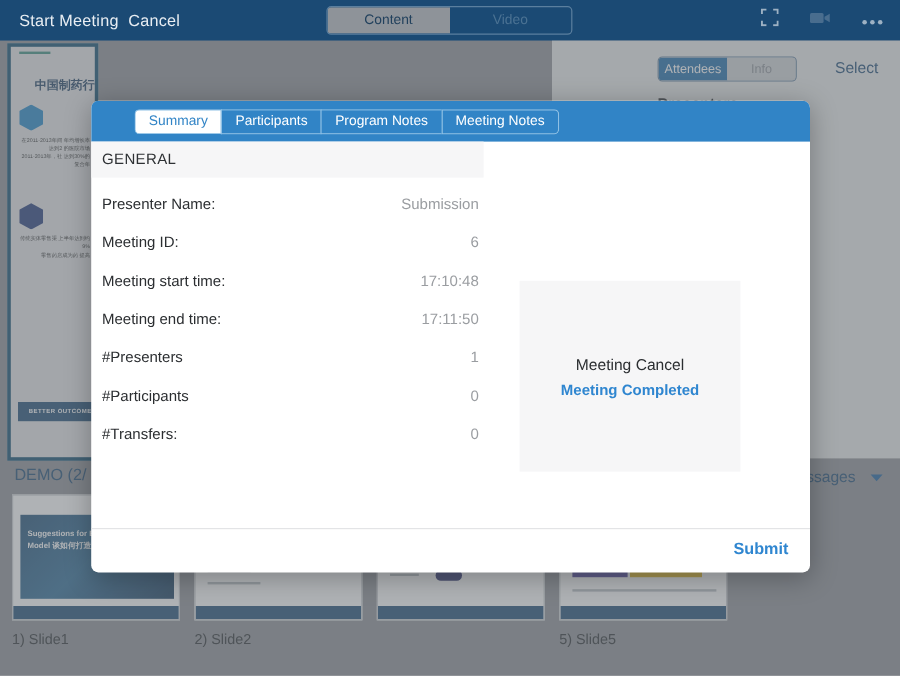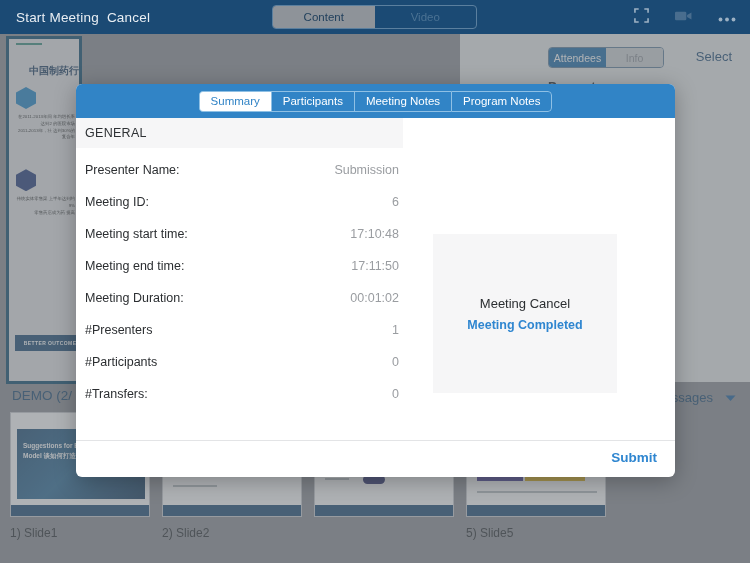--- a/index.html
+++ b/index.html
@@ -82,21 +82,21 @@
   .pill { position: absolute; border-radius: 7px; height: 9px; }
   .ln { position: absolute; background: #b9bec4; height: 2px; }
 
   
   .modal {
     position: absolute; left: 76px; top: 84px; width: 599px; height: 393px;
     background: #fff; border-radius: 6px; overflow: hidden;
     box-shadow: 0 4px 22px rgba(0,0,0,.28);
   }
   .modal-head {
-    height: 34px; background: #3184c6; display: flex; align-items: center; justify-content: center;
+    height: 34px; background: #3184c6; display: flex; align-items: center;  padding-left: 36px;
   }
   .tabs { display: flex; height: 21px; border-radius: 4px; overflow: hidden; }
   .tab {
     display: flex; align-items: center; justify-content: center;
     padding: 0 11px; font-size: 11.5px; color: #fff;
     border: 1px solid #8fc0e4; border-right: none; background: transparent;
   }
   .tab:first-child { border-top-left-radius: 4px; border-bottom-left-radius: 4px; }
   .tab:last-child { border-right: 1px solid #8fc0e4; border-top-right-radius: 4px; border-bottom-right-radius: 4px; }
   .tab.active { background: #fff; color: #3184c6; }
@@ -262,22 +262,22 @@
 
     <div class="dim"></div>
   </div>
 
   <div class="modal">
 
     <div class="modal-head">
       <div class="tabs">
         <div class="tab active">Summary</div>
         <div class="tab">Participants</div>
+        <div class="tab">Program Notes</div>
         <div class="tab">Meeting Notes</div>
-        <div class="tab">Program Notes</div>
       </div>
     </div>
 
     <div class="modal-body">
 
       <div class="section-head">
         <span>GENERAL</span>
       </div>
 
       <div class="rows">
@@ -289,24 +289,20 @@
           <span class="lab">Meeting ID:</span>
           <span class="val">6</span>
         </div>
         <div class="row">
           <span class="lab">Meeting start time:</span>
           <span class="val">17:10:48</span>
         </div>
         <div class="row">
           <span class="lab">Meeting end time:</span>
           <span class="val">17:11:50</span>
-        </div>
-        <div class="row">
-          <span class="lab">Meeting Duration:</span>
-          <span class="val">00:01:02</span>
         </div>
         <div class="row">
           <span class="lab">#Presenters</span>
           <span class="val">1</span>
         </div>
         <div class="row">
           <span class="lab">#Participants</span>
           <span class="val">0</span>
         </div>
         <div class="row">

